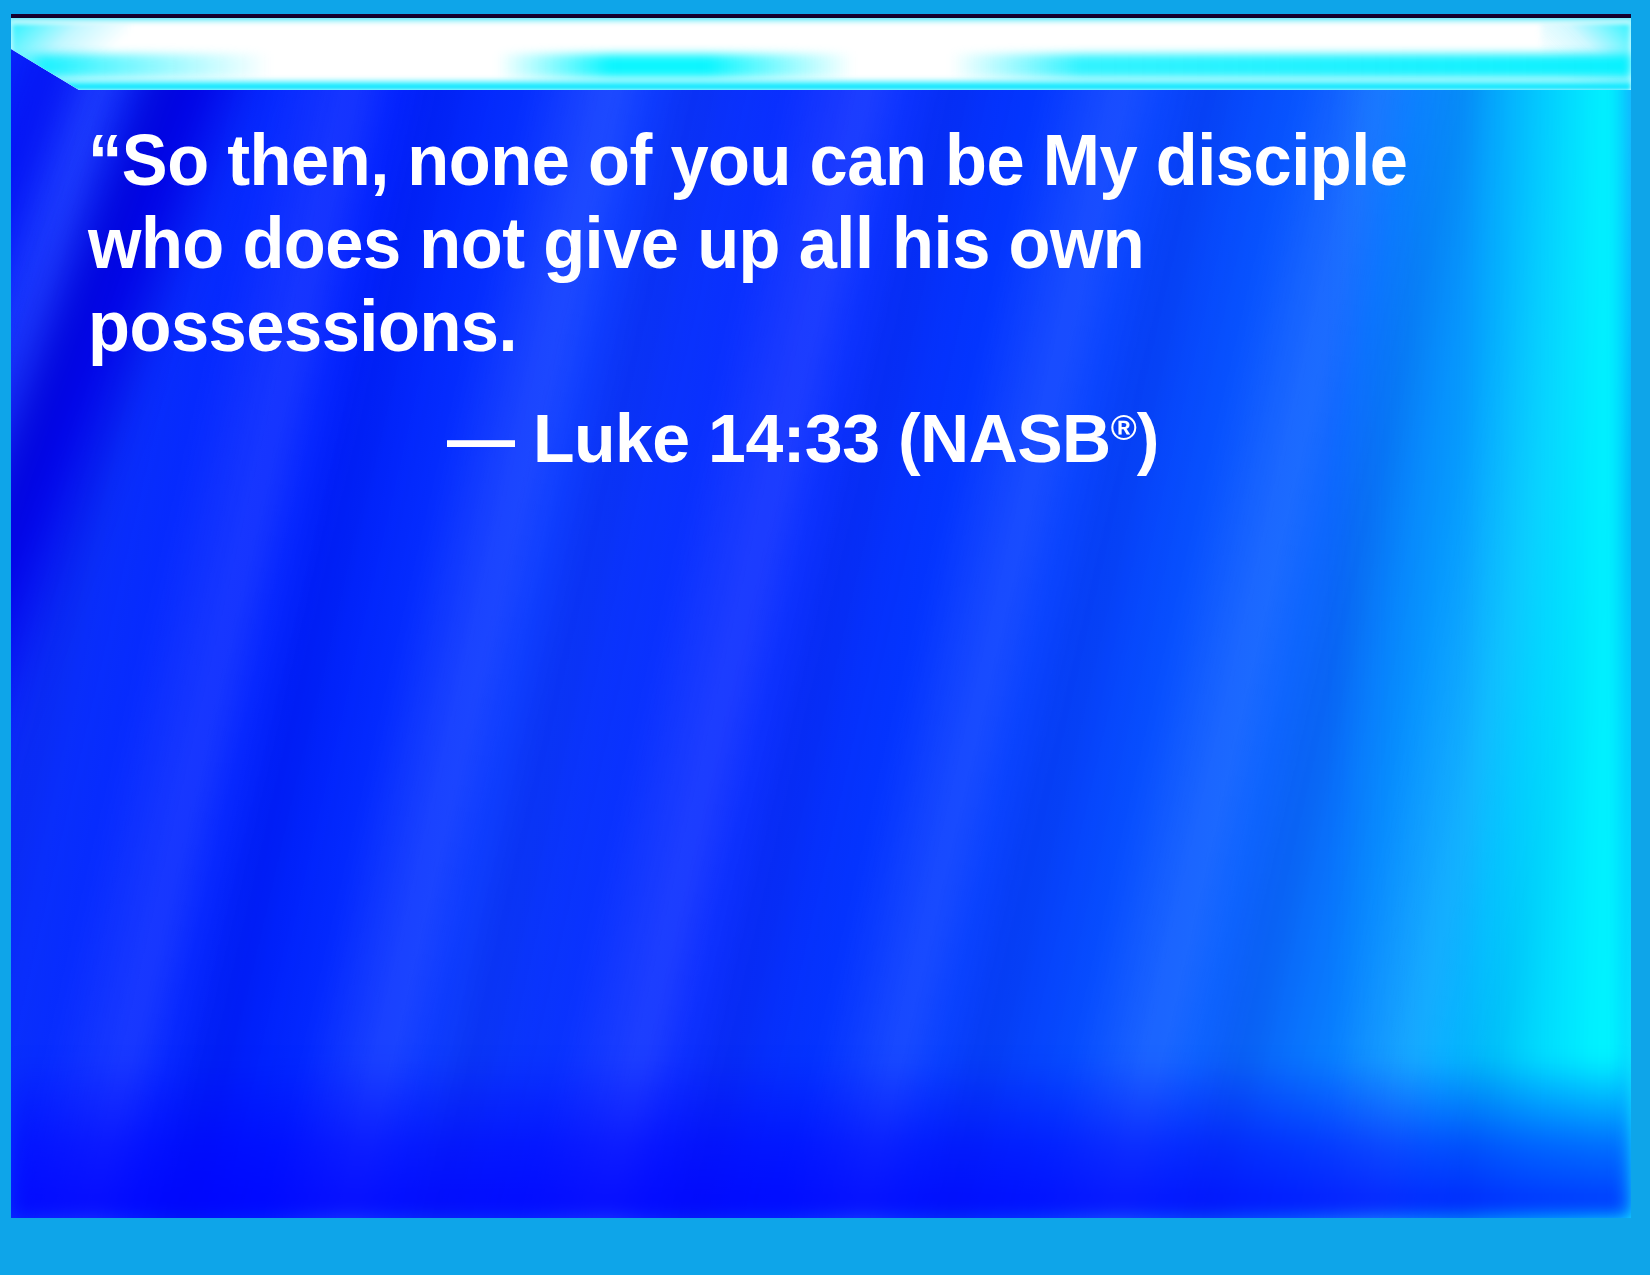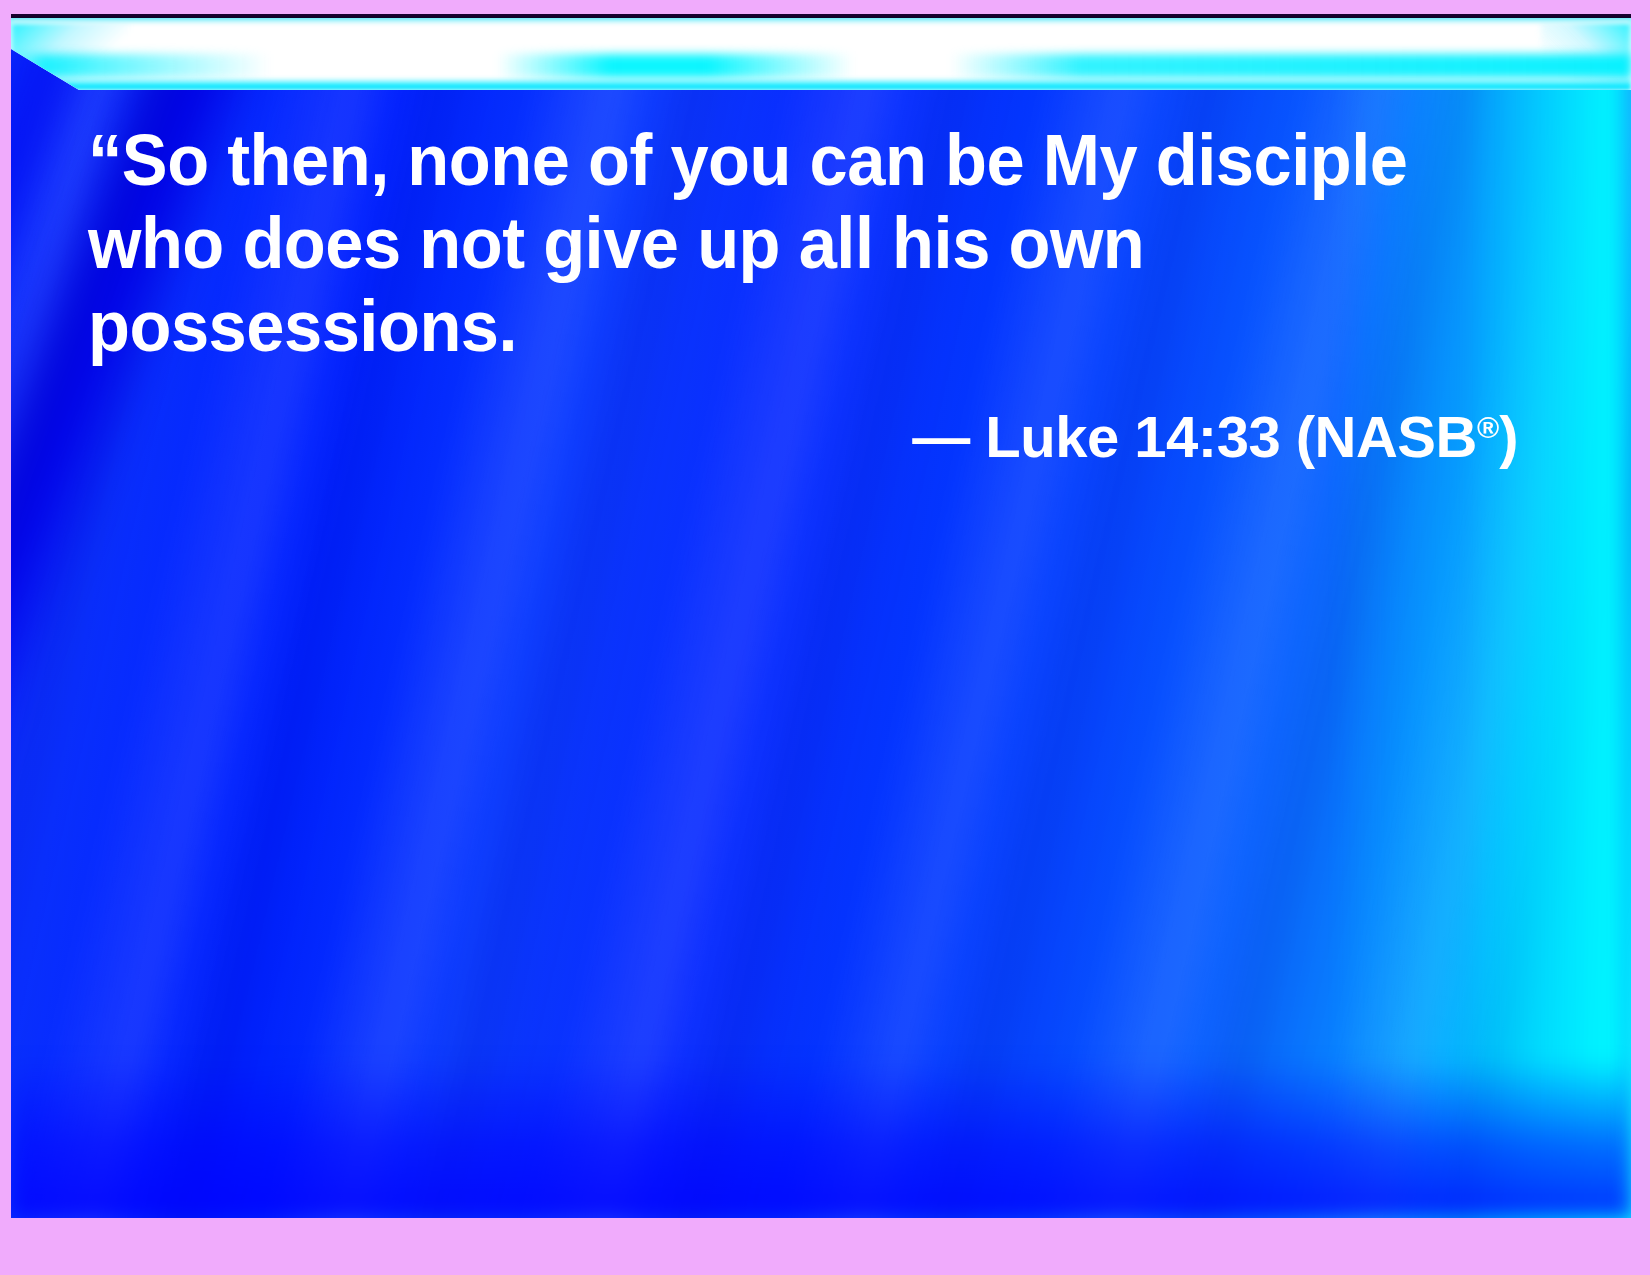--- a/index.html
+++ b/index.html
@@ -5,21 +5,21 @@
   html, body {
     margin: 0;
     padding: 0;
     background: #000000;
   }
 
   #slide {
     position: relative;
     width: 1650px;
     height: 1275px;
-    background: #f0abfc;
+    background: #0ea5e9;
     overflow: hidden;
     font-family: "Liberation Sans", sans-serif;
   }
 
   
   #canvas {
     position: absolute;
     left: 11px;
     top: 14px;
     width: 1620px;
@@ -211,25 +211,25 @@
     white-space: nowrap;
     transform: scaleX(0.94);
     transform-origin: left center;
   }
 
   .attribution {
     position: absolute;
     left: 77px;
     top: 372px;
     width: 1430px;
-    text-align: right;
+    text-align: center;
     color: #ffffff;
     font-family: "Liberation Sans Narrow", "Liberation Sans", sans-serif;
     font-weight: bold;
-    font-size: 58px;
+    font-size: 68px;
     line-height: 83px;
     letter-spacing: -0.5px;
     white-space: nowrap;
   }
   .attribution .reg {
     font-size: 0.52em;
     vertical-align: 0.62em;
     letter-spacing: 0;
   }
 </style>

